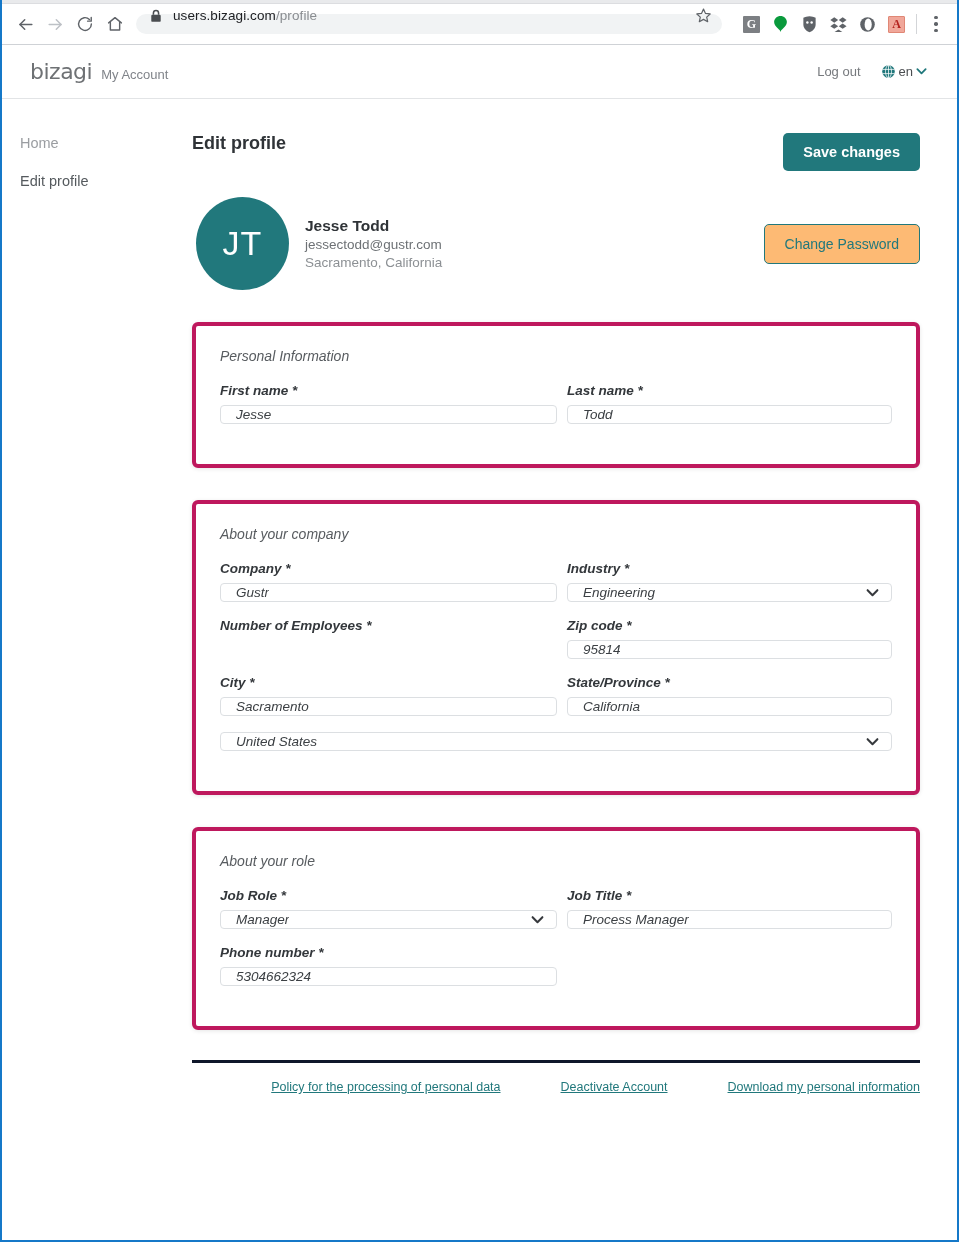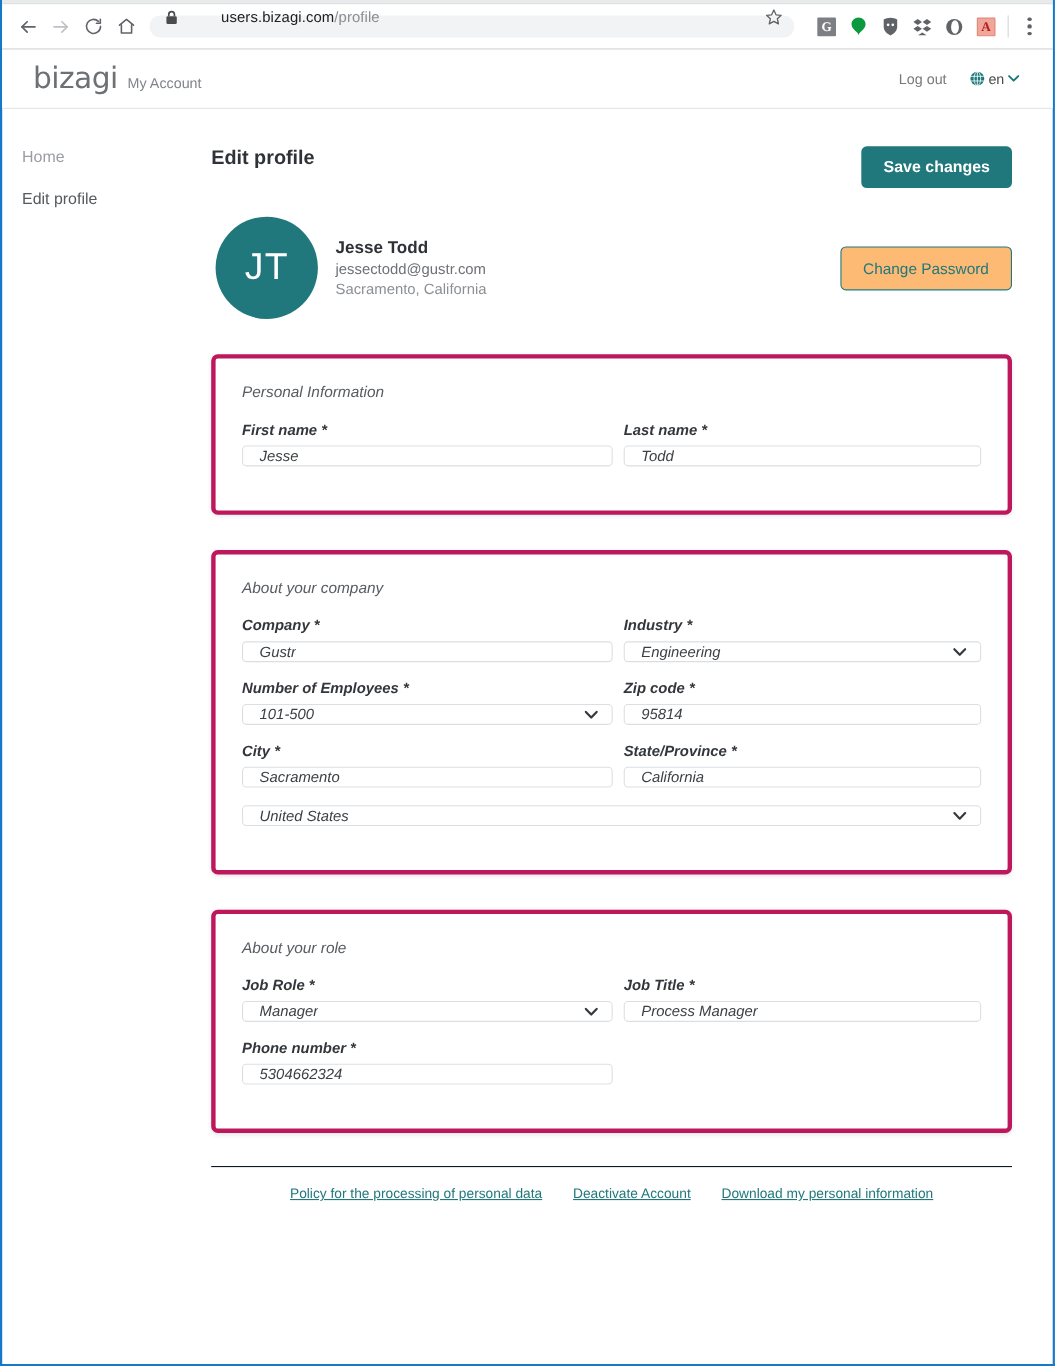--- a/index.html
+++ b/index.html
@@ -47,21 +47,20 @@
   #omnibox {
     flex: 1 1 auto;
     height: 20px;
     margin: 0 8px 0 6px;
     background: #f1f3f4;
     border-radius: 14px;
     display: flex;
     align-items: center;
     padding: 0 10px 17px 14px;
     min-width: 0;
-    gap: 28px;
   }
   #lock-icon { flex: 0 0 auto; margin-right: 11px; display:block; }
   #url-text {
     font-size: 13.5px;
     color: #202124;
     white-space: nowrap;
     overflow: hidden;
     flex: 1 1 auto;
     letter-spacing: .1px;
   }
@@ -96,21 +95,21 @@
   #app-header {
     height: 54px;
     background: #ffffff;
     border-bottom: 1px solid #e2e4e6;
     display: flex;
     align-items: center;
     padding: 0 30px 0 28px;
   }
   #brand { display: flex; align-items: baseline; }
   #logo-text {
-    font-size: 27px;
+    font-size: 22px;
     color: #6e7174;
     font-family: "DejaVu Sans", sans-serif;
     letter-spacing: -0.5px;
     font-weight: 400;
   }
   #brand-sub {
     font-size: 13px; color: #80848a;
     margin-left: 9px;
   }
   #header-right {
@@ -246,26 +245,26 @@
     overflow: hidden;
   }
   .chev {
     margin-left: auto;
     flex: 0 0 auto;
     display: block;
   }
 
   
   #footer {
-    border-top: 1px solid #0f172a;
+    border-top: 3px solid #0f172a;
     margin: 30px 0 0 0;
     padding: 17px 0 0 0;
     display: flex;
-    justify-content: center;
-    gap: 28px;
+    justify-content: flex-end;
+    gap: 60px;
   }
   .footer-link {
     font-size: 12.5px;
     color: #21787c;
     text-decoration: underline;
     cursor: pointer;
   }
 </style>
 </head>
 <body>
@@ -439,26 +438,20 @@
                 <label class="field-label"><span>Industry</span> <span class="req">*</span></label>
                 <div class="field-control">
                   <span class="field-value">Engineering</span>
                   <svg class="chev" width="13" height="10" viewBox="0 0 14 11">
                     <polyline points="1.6,2.4 7,8 12.4,2.4" fill="none" stroke="#36393d" stroke-width="2.2" stroke-linecap="round" stroke-linejoin="round"></polyline>
                   </svg>
                 </div>
               </div>
               <div class="field">
                 <label class="field-label"><span>Number of Employees</span> <span class="req">*</span></label>
-                <div class="field-control">
-                  <span class="field-value">101-500</span>
-                  <svg class="chev" width="13" height="10" viewBox="0 0 14 11">
-                    <polyline points="1.6,2.4 7,8 12.4,2.4" fill="none" stroke="#36393d" stroke-width="2.2" stroke-linecap="round" stroke-linejoin="round"></polyline>
-                  </svg>
-                </div>
               </div>
               <div class="field">
                 <label class="field-label"><span>Zip code</span> <span class="req">*</span></label>
                 <div class="field-control">
                   <span class="field-value">95814</span>
                 </div>
               </div>
               <div class="field">
                 <label class="field-label"><span>City</span> <span class="req">*</span></label>
                 <div class="field-control">

